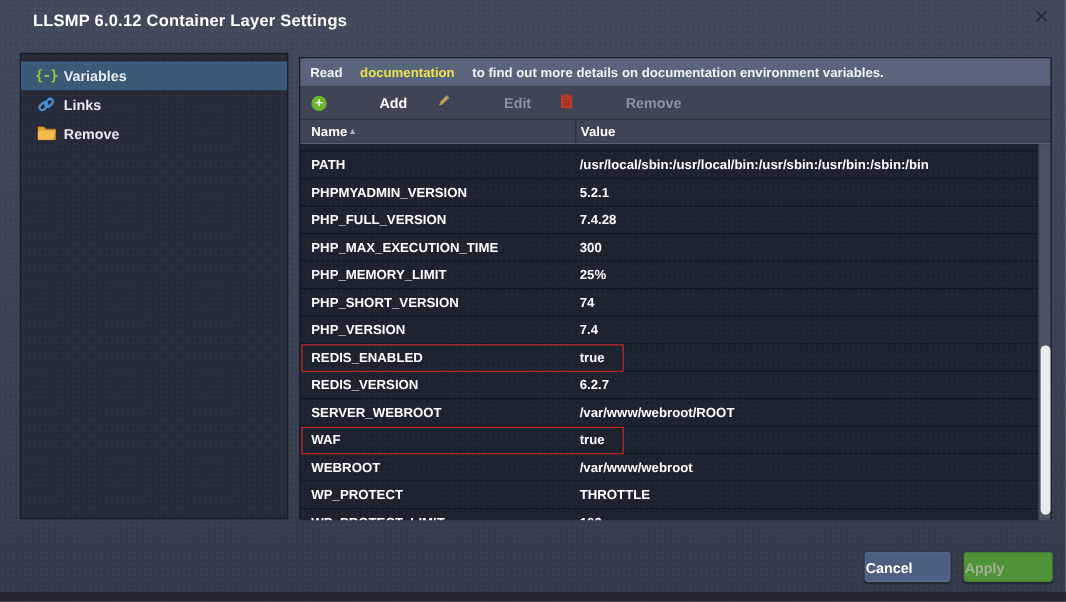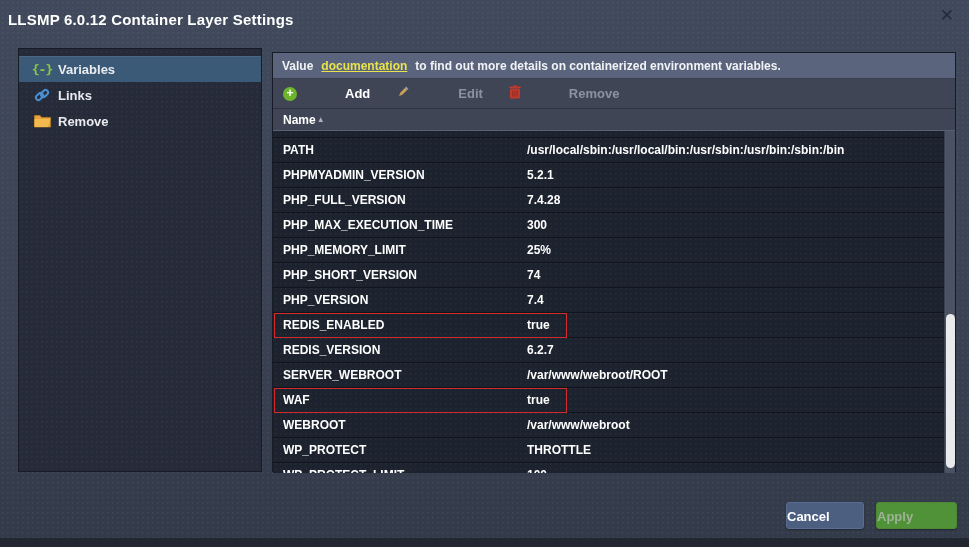--- a/index.html
+++ b/index.html
@@ -11,21 +11,21 @@
     background:linear-gradient(180deg,#414a5c 0%, #3a4253 55%, #333b4a 100%);
   }
   .dialog::before {
     content:""; position:absolute; inset:0; pointer-events:none;
     background-image:radial-gradient(rgba(255,255,255,0.045) 1px, transparent 1px);
     background-size:5px 5px;
   }
   .bottom-strip { position:absolute; left:0; bottom:0; width:100%; height:9px; background:#23272f; }
 
   .dlg-title {
-    position:absolute; left:8px; top:11px; color:#ffffff;
+    position:absolute; left:30px; top:11px; color:#ffffff;
     font-size:15px; font-weight:700; letter-spacing:0.2px;
   }
   .close-x {
     position:absolute; right:15px; top:7px; color:#1f2b42;
     font-size:17px; font-weight:700; cursor:pointer; line-height:1;
   }
 
   
   .sidebar {
     position:absolute; left:18px; top:48px; width:244px; height:424px;
@@ -51,21 +51,21 @@
   
   .panel {
     position:absolute; left:272px; top:52px; width:684px; height:420px;
     border:1px solid #171b26; background:#1c232e;
   }
   .info-bar {
     position:absolute; left:0; top:0; width:100%; height:26px;
     background:#5a647c; color:#f2f3f6; font-size:12px; font-weight:600;
     display:flex; align-items:center; padding-left:9px; border-bottom:1px solid #39404f;
   }
-  .doc-link { color:#e8e34f; text-decoration:underline; margin:0 8px; cursor:pointer; }
+  .doc-link { color:#e8e34f; margin:0 16px; cursor:pointer; }
 
   .toolbar {
     position:absolute; left:0; top:26px; width:100%; height:30px;
     background:#3f4554; display:flex; align-items:center; padding-left:10px;
     border-bottom:1px solid #2c323e;
   }
   .tool-btn { display:flex; align-items:center; gap:6px; margin-right:26px; font-size:13px; cursor:pointer; }
   .tool-btn .lbl { color:#ffffff; font-weight:700;margin-left:42px; }
   .tool-btn.disabled .lbl { color:#8b93a2; font-weight:700; cursor:default;text-align:center; }
   .add-circle {
@@ -153,23 +153,23 @@
             <path d="M0.5 5 h16 l-2.5 8 h-13.5 z" fill="#f2b94e"></path>
           </svg>
       </span>
       <span>Remove</span>
     </div>
   </div>
 
   <div class="panel">
 
     <div class="info-bar">
-      <span>Value</span>
+      <span>Read</span>
       <span class="doc-link">documentation</span>
-      <span>to find out more details on containerized environment variables.</span>
+      <span>to find out more details on documentation environment variables.</span>
     </div>
 
     <div class="toolbar">
       <div class="tool-btn">
         <span class="add-circle">+</span>
         <span class="lbl">Add</span>
       </div>
       <div class="tool-btn disabled">
         <span>
           <svg width="14" height="14" viewBox="0 0 14 14">
@@ -199,20 +199,23 @@
         </span>
         <span class="lbl">Remove</span>
       </div>
     </div>
 
     <div class="thead">
       <div class="th-name">
         <span>Name</span>
         <span class="sort-arrow">▲</span>
       </div>
+      <div class="th-value">
+        <span>Value</span>
+      </div>
     </div>
 
     <div class="tbody">
       <div class="row-sliver"></div>
 
     <div class="trow">
           <div class="cell name">PATH</div>
           <div class="cell value">/usr/local/sbin:/usr/local/bin:/usr/sbin:/usr/bin:/sbin:/bin</div>
         </div>
         <div class="trow">

